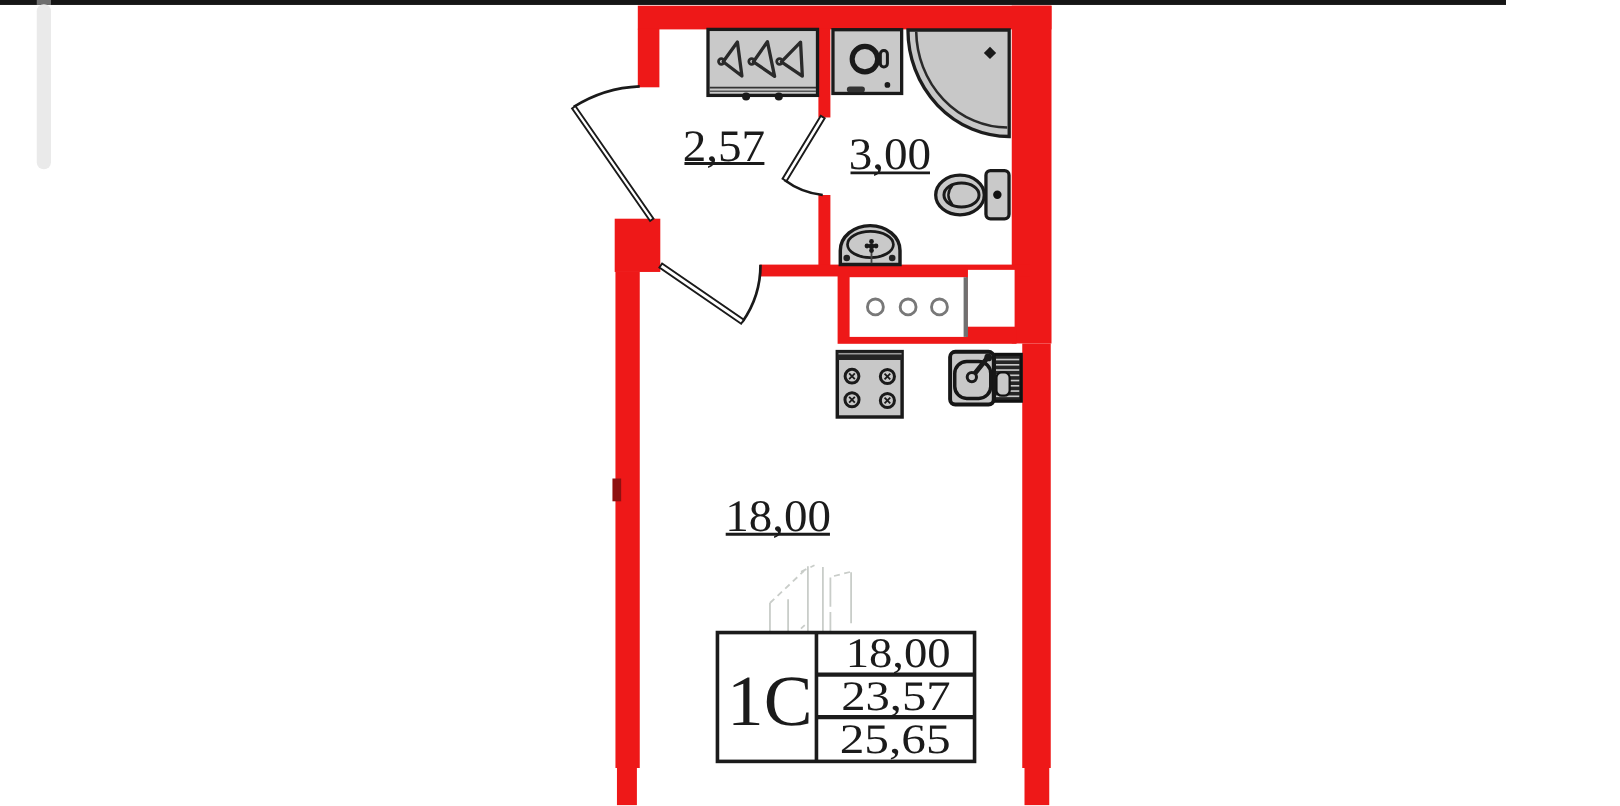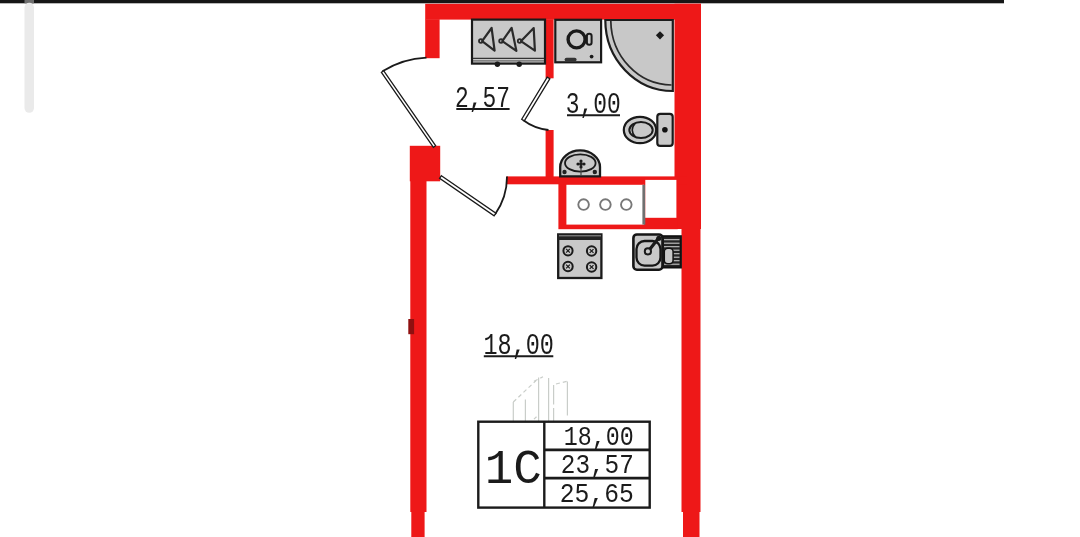--- a/index.html
+++ b/index.html
@@ -1,16 +1,16 @@
 <!DOCTYPE html>
 <html><head>
 <meta charset="utf-8">
 <style>
 html,body{margin:0;padding:0;background:#fff;}
-#page{position:relative;width:1004px;height:537px;background:#ffffff;overflow:hidden;font-family:Liberation Mono, monospace;}
+#page{position:relative;width:1004px;height:537px;background:#ffffff;overflow:hidden;font-family:Liberation Serif, serif;}
 svg{display:block;}
 </style>
 </head>
 <body>
 <div id="page">
 <svg width="1080" height="537" viewBox="0 0 1080 537" xmlns="http://www.w3.org/2000/svg">
 
 <g>
         <rect x="0" y="0" width="1080" height="537" fill="#ffffff"></rect>
       </g>

